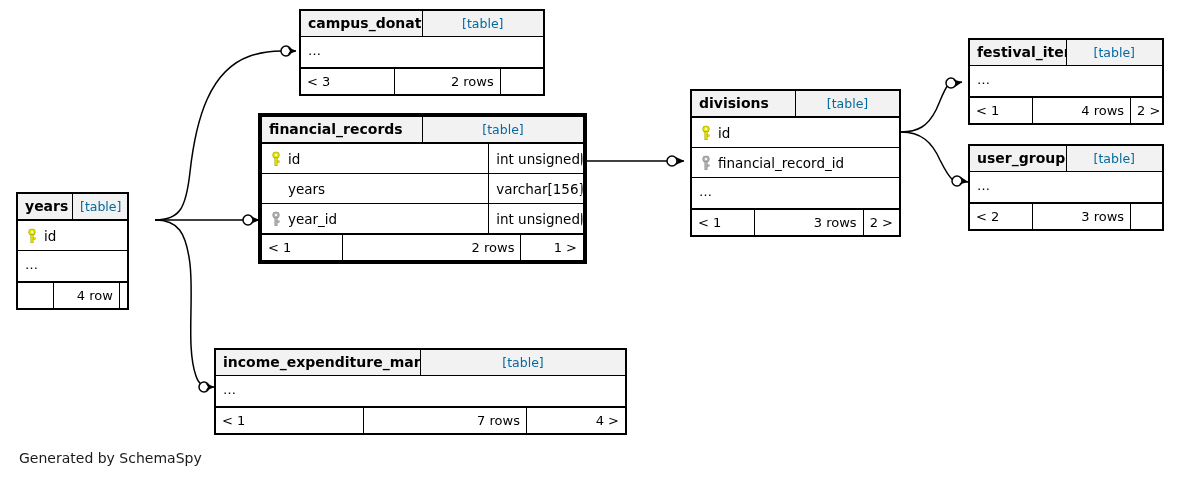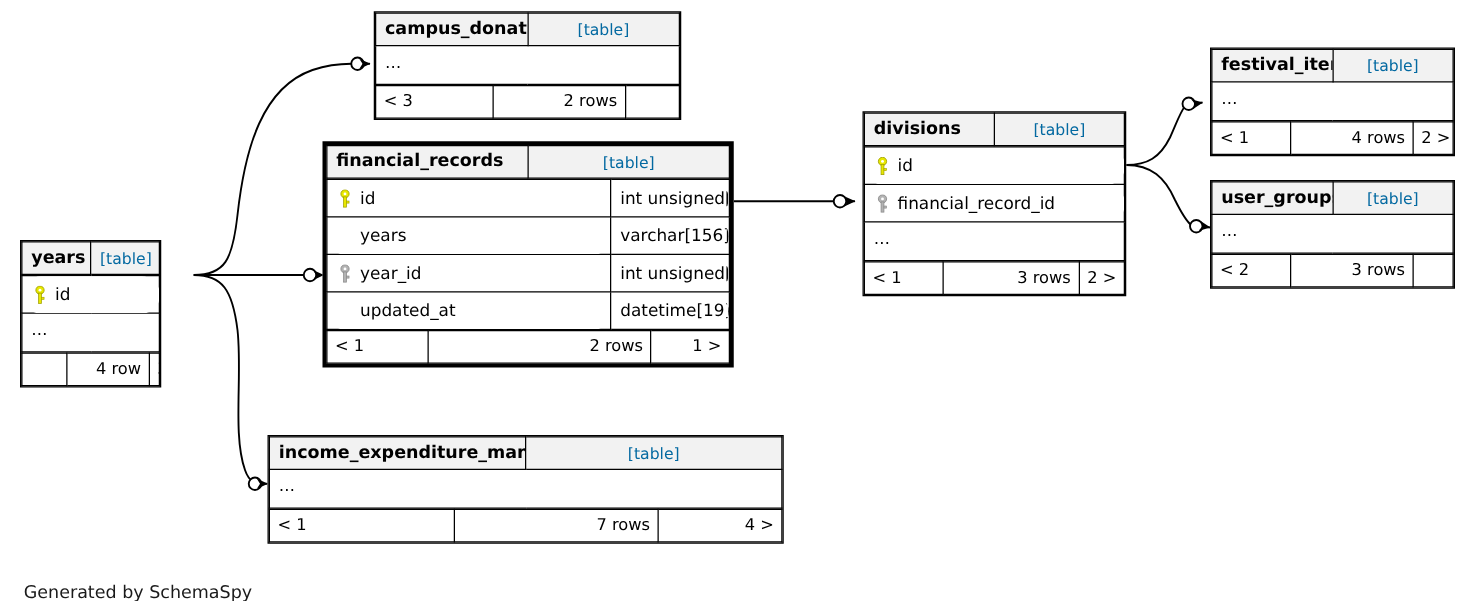--- a/index.html
+++ b/index.html
@@ -103,21 +103,20 @@
     height: 15px;
     display: block;
   }
   .footer-note {
     position: absolute;
     left: 19px;
     top: 450px;
     font-size: 14px;
     color: #1a1a1a;
     font-family: "DejaVu Sans", "Liberation Sans", sans-serif;
-    margin-top: 16px;
   }
 </style>
 </head>
 <body>
 
 <div id="canvas">
 
   <svg class="edges" viewBox="0 0 1180 481">
     <defs>
       <marker id="arrowhead" markerWidth="9" markerHeight="9" refX="8.6" refY="4.5" orient="auto" markerUnits="userSpaceOnUse">
@@ -210,26 +209,20 @@
           <svg class="keyicon" viewBox="0 0 12 15">
             <circle cx="6" cy="3.6" r="3.3" fill="#b3b3b3" stroke="#8a8a8a" stroke-width="0.7"></circle>
             <circle cx="6" cy="3.6" r="1.15" fill="#ffffff"></circle>
             <rect x="4.85" y="6" width="2.3" height="8.2" fill="#b3b3b3" stroke="#8a8a8a" stroke-width="0.6"></rect>
             <rect x="7.15" y="9.3" width="2.1" height="1.7" fill="#b3b3b3" stroke="#8a8a8a" stroke-width="0.5"></rect>
           </svg>
           <span>year_id</span>
         </td>
         <td class="coltype">int unsigned[10]</td>
       </tr>
-      <tr class="colrow">
-        <td class="colname">
-          <span>updated_at</span>
-        </td>
-        <td class="coltype">datetime[19]</td>
-      </tr>
     </tbody>
       </table>
     <table>
       <tbody>
           <tr class="ftr">
         <td class="f-l" style="width:21%">&lt; 1</td>
         <td class="f-c" style="width:51.5%">2 rows</td>
         <td class="f-r">1 &gt;</td>
       </tr>
     </tbody>

